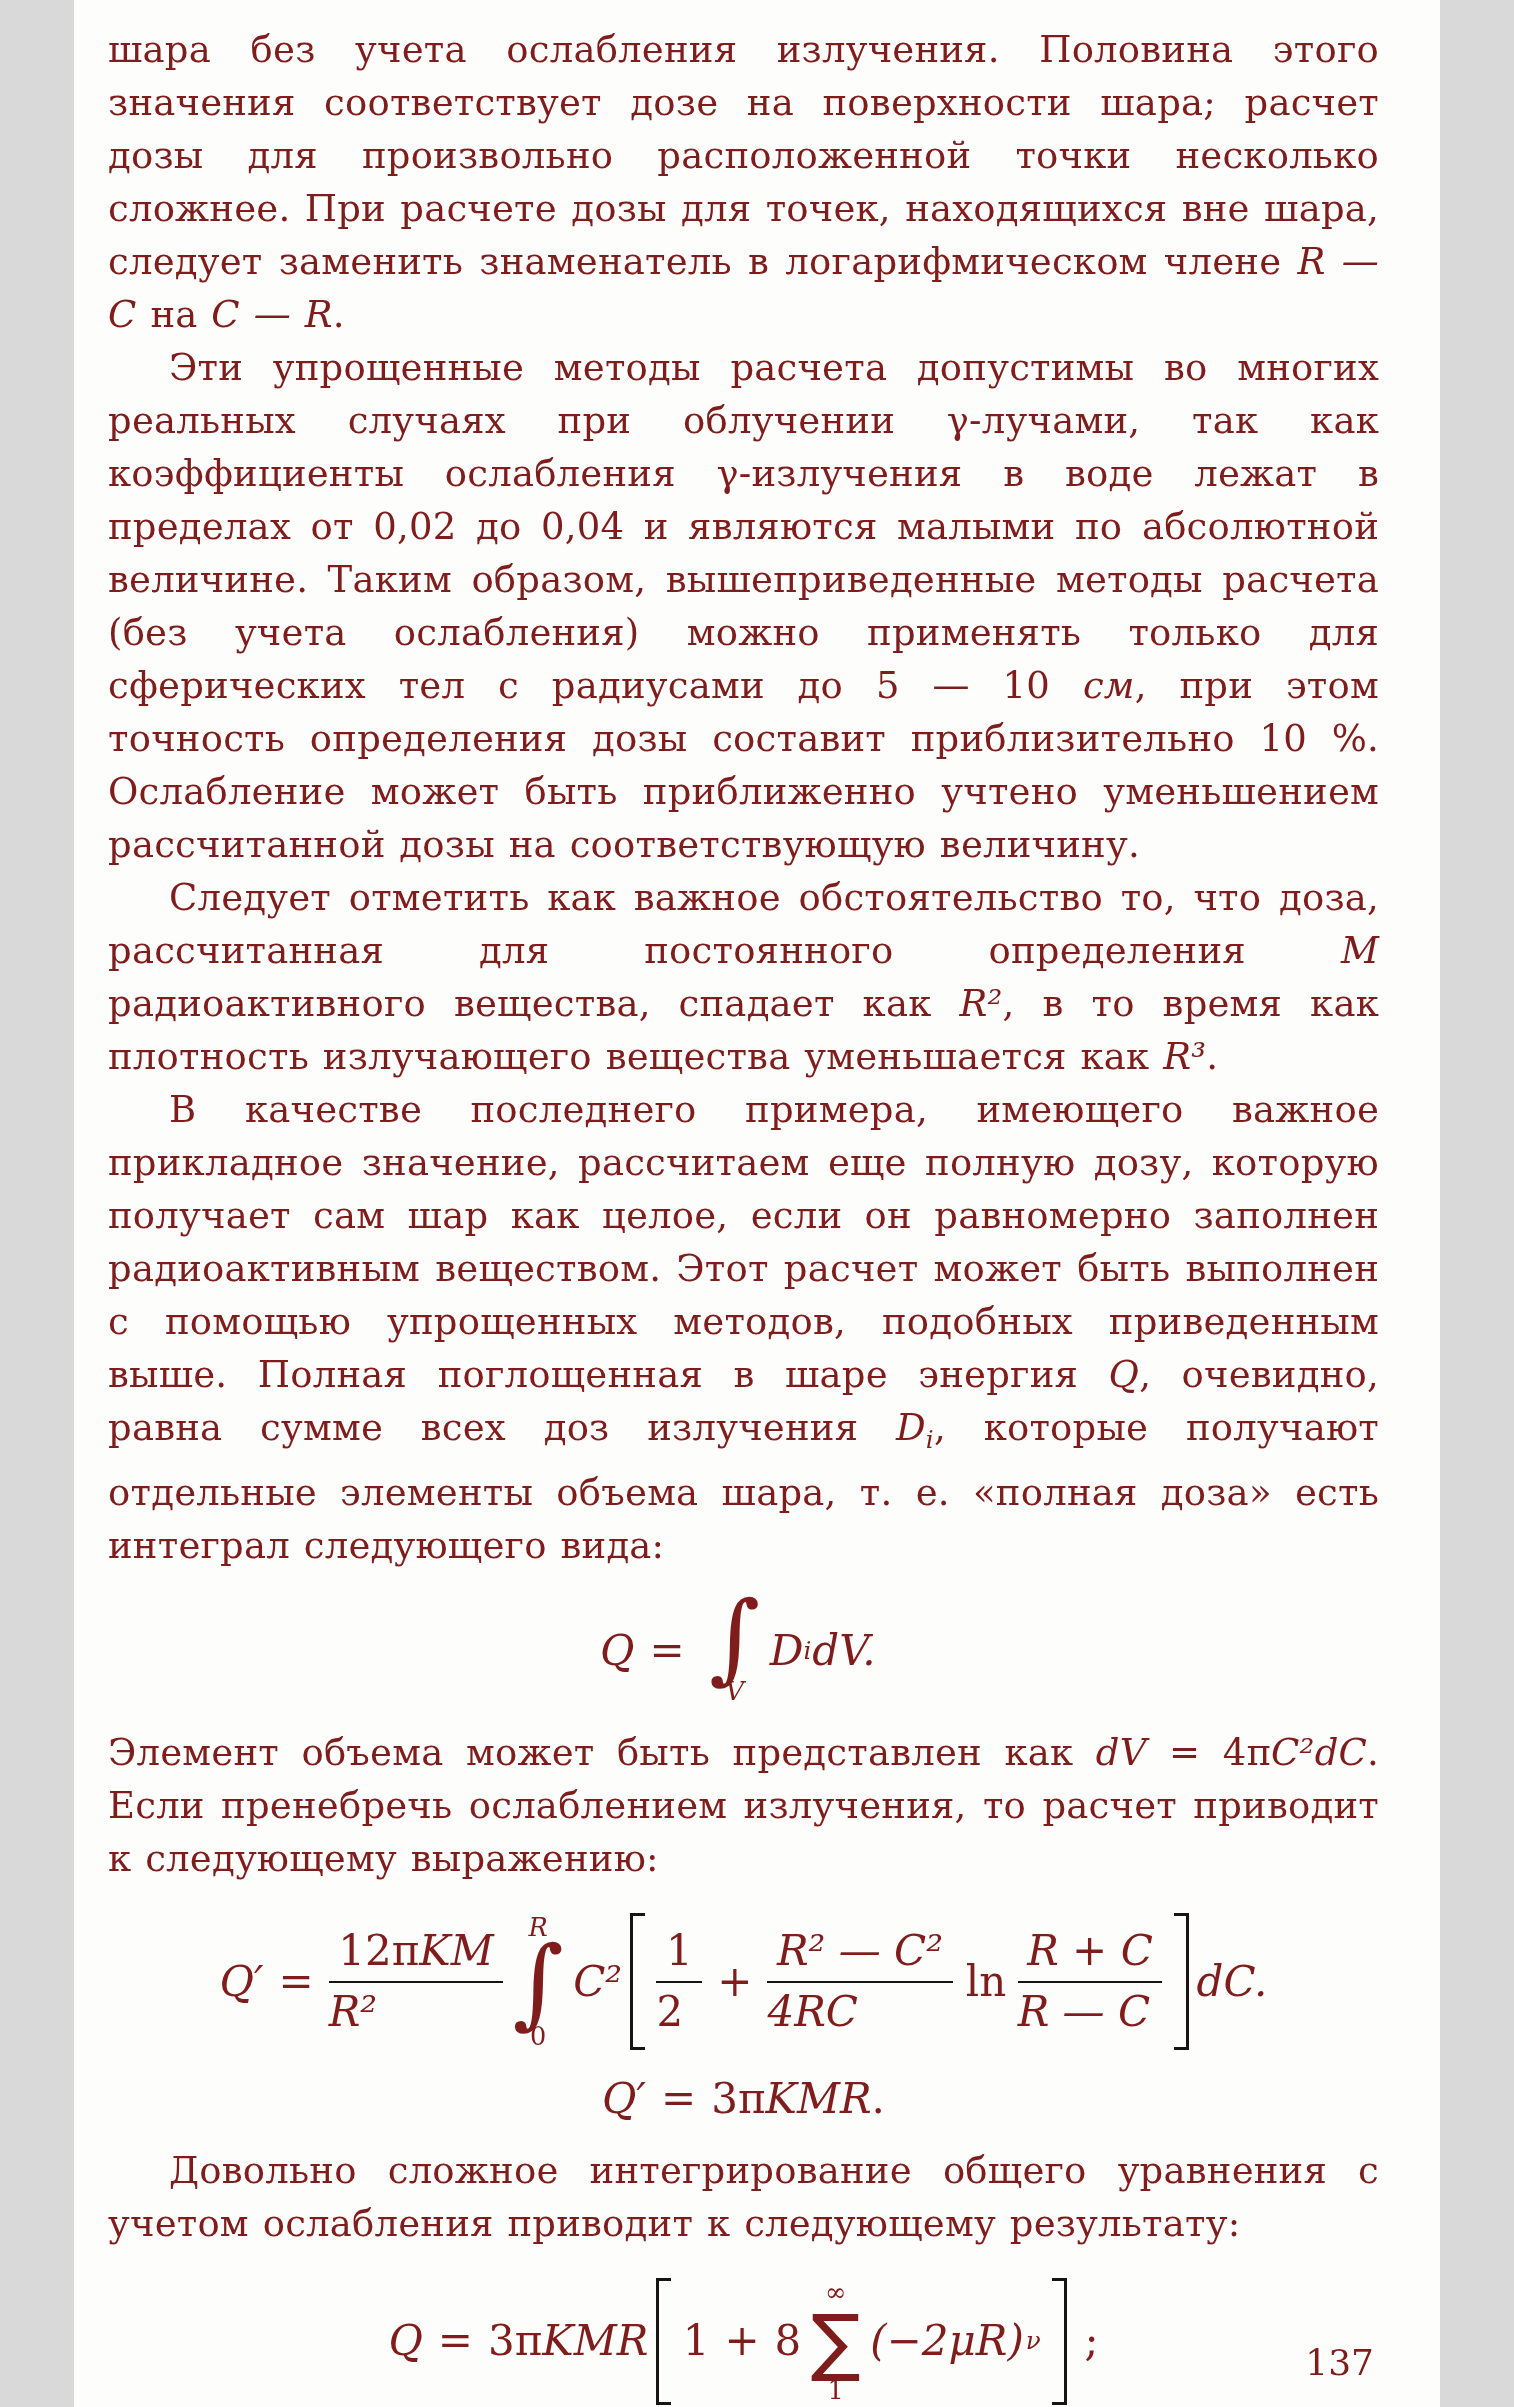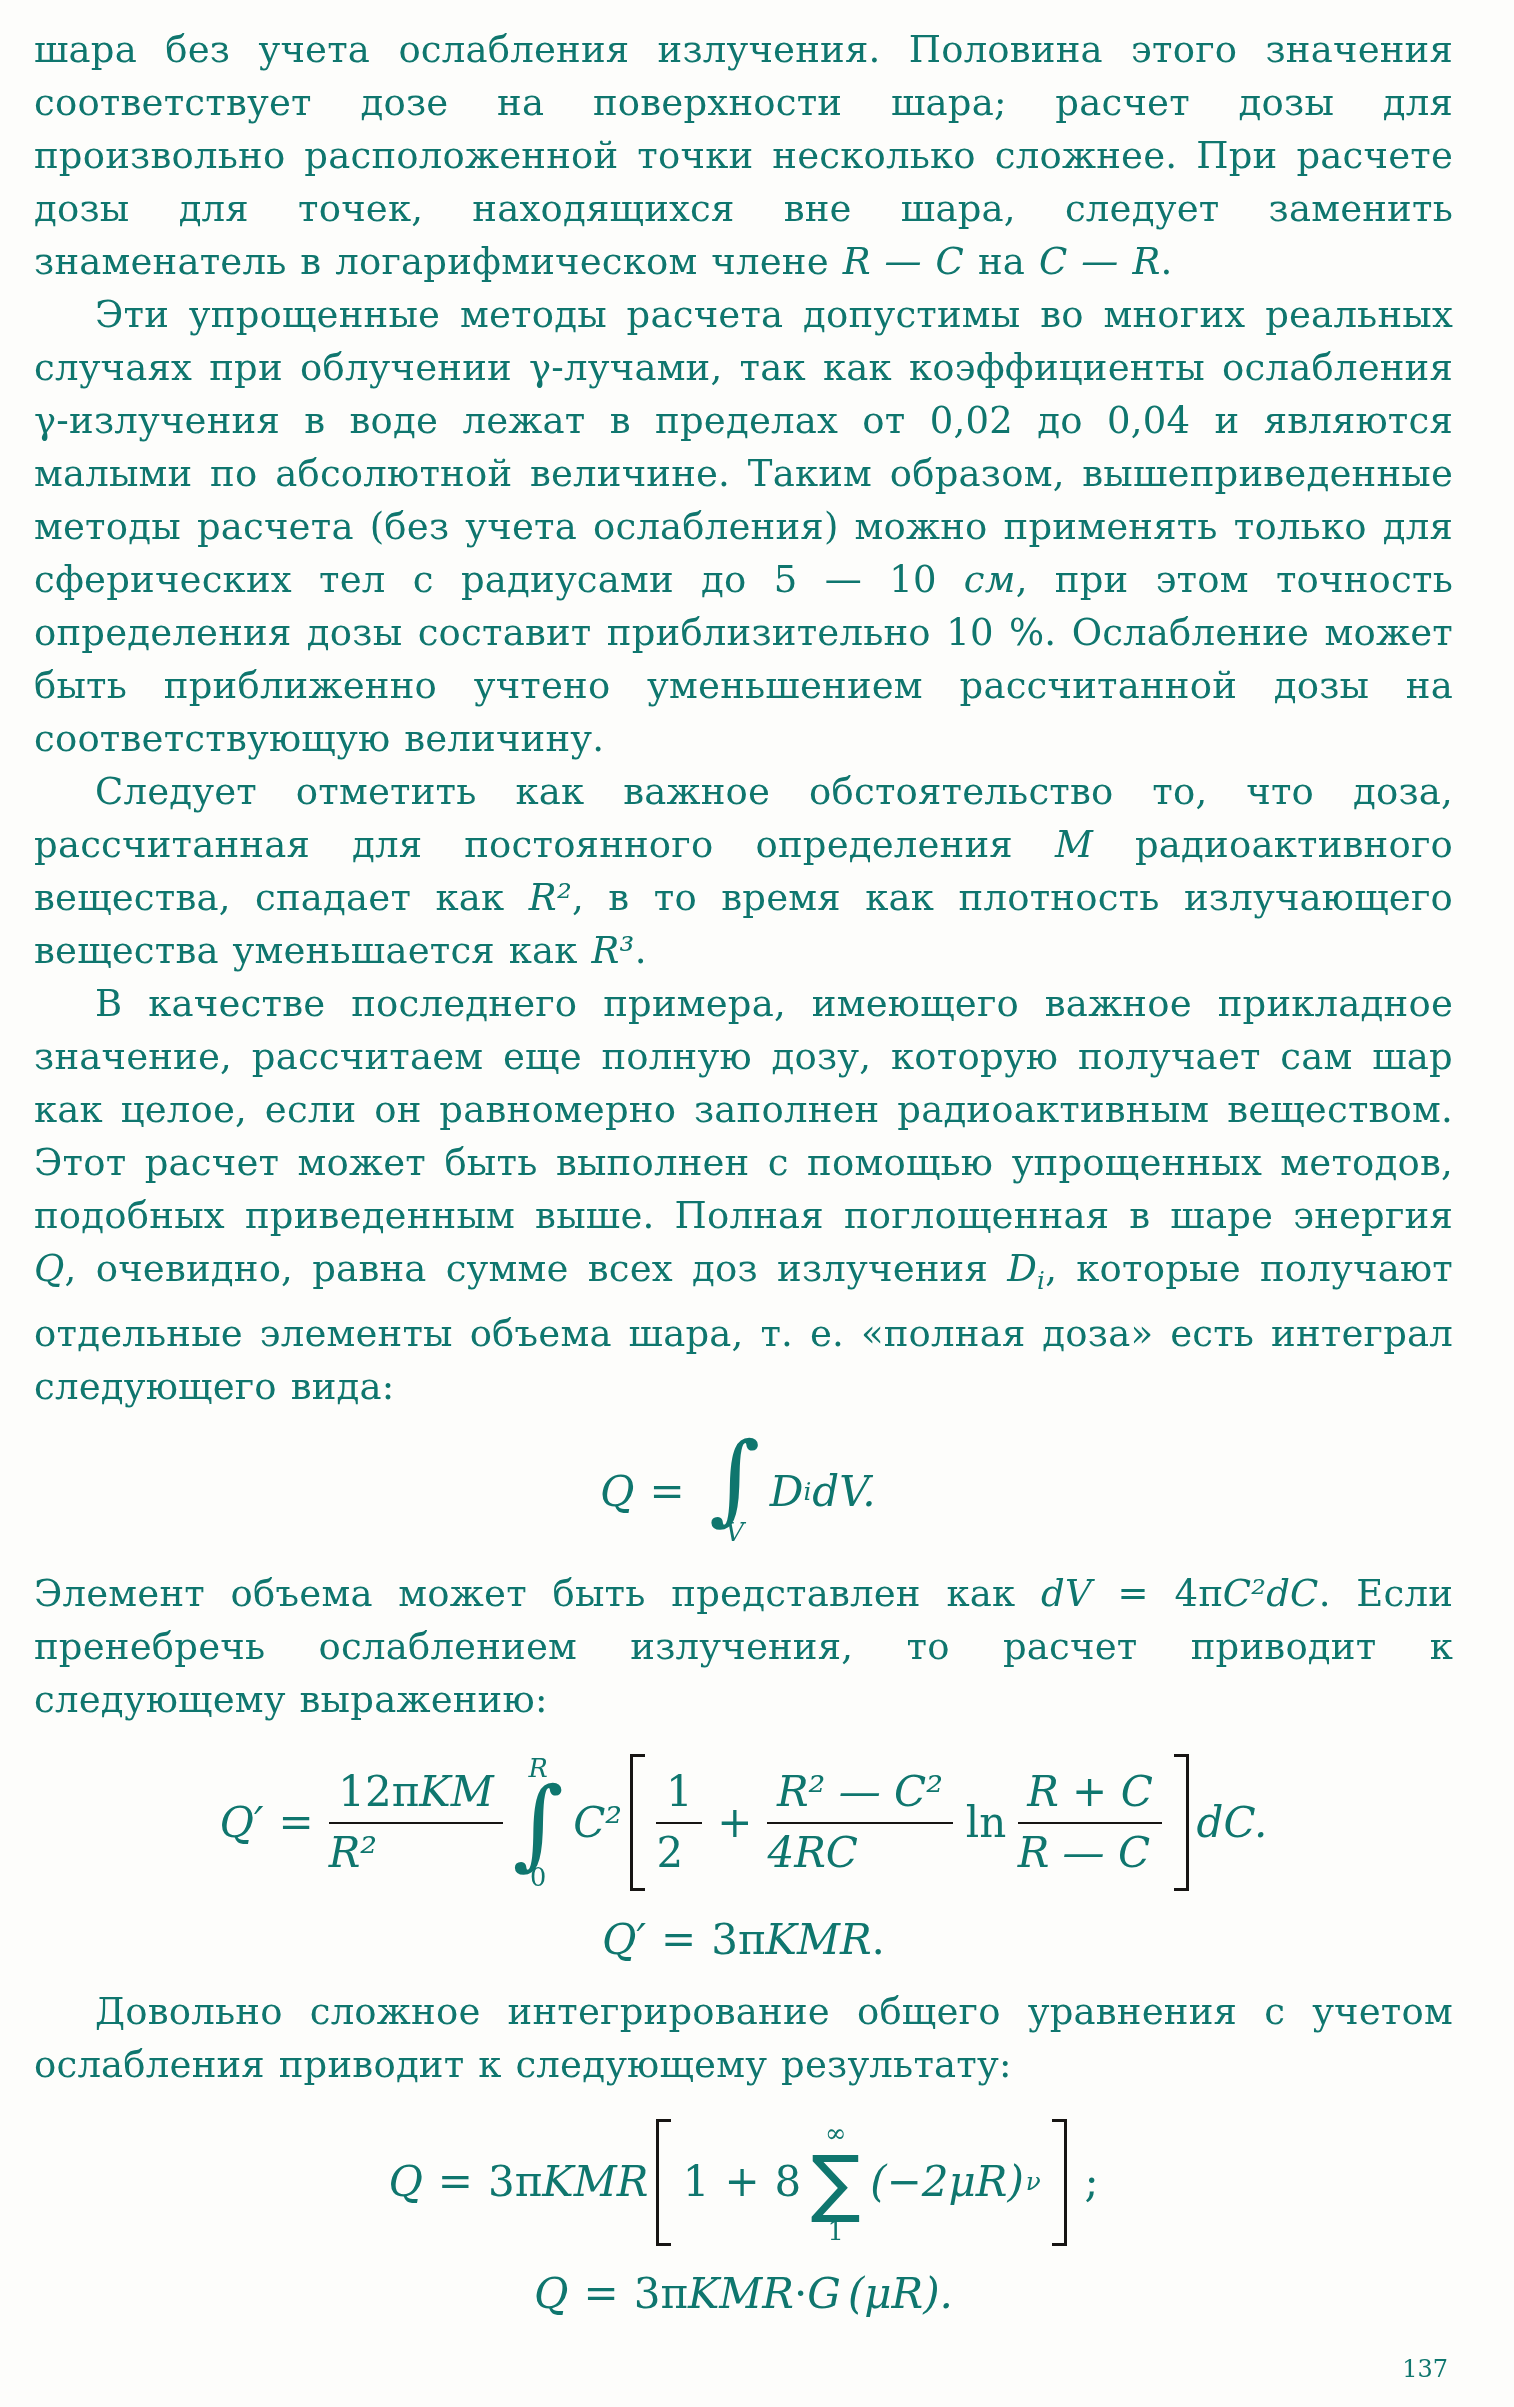--- a/index.html
+++ b/index.html
@@ -1,21 +1,21 @@
 <!DOCTYPE html>
 <html style="font-size:15px"><head>
 <meta charset="utf-8">
 <style>
   html,body { margin:0; padding:0; background:#d9d9d9; }
   .page {
     position:relative;
-    width:1514px; height:2408px;
+    width:1366px; height:2408px;
     margin:0 auto;
     background:#fdfdfb;
-    color:#0f766e;
+    color:#7f1d1d;
     font-family:"DejaVu Serif","DejaVu Sans",serif;
     box-sizing:border-box;
     padding:23px 61px 0 34px;
     overflow:hidden;
   }
   p.body {
     margin:0;
     font-size:37px;
     line-height:53px;
     text-align:justify;
@@ -45,21 +45,21 @@
   .op-int { font-size:98px; line-height:0.82; font-style:normal; font-family:"DejaVu Sans","DejaVu Serif",sans-serif; font-weight:200; }
   .op-sum { font-size:74px; line-height:0.95; font-style:normal; font-family:"DejaVu Sans","DejaVu Serif",sans-serif; }
   .sqb { align-self:stretch; width:12.3px; }
   .sqb.l { border-left:3.8px solid #171513; border-top:3.8px solid #171513; border-bottom:3.8px solid #171513; margin:0 11.4px 0 7.6px; }
   .sqb.r { border-right:3.8px solid #171513; border-top:3.8px solid #171513; border-bottom:3.8px solid #171513; margin:0 7.6px 0 11.4px; }
   sup.exp { font-size:24.6px; font-style:italic; margin-left:1.9px; }
   sub.ind { font-size:24.6px; font-style:italic; }
   .pageno {
     position:absolute;
     right:66px; bottom:24.6px;
-    font-size:24px;
+    font-size:36px;
   }
 </style>
 </head>
 <body>
 
 <div class="page">
 
   <p class="body"><span>шара без учета ослабления излучения. Половина этого значения соответствует дозе на поверхности шара; расчет дозы для произвольно расположенной точки несколько сложнее. При расчете дозы для точек, находящихся вне шара, следует заменить знаменатель в логарифмическом члене </span><span class="mi">R — C</span><span> на </span><span class="mi">C — R</span><span>.</span></p>
 
   <p class="body indent"><span>Эти упрощенные методы расчета допустимы во многих реальных случаях при облучении γ-лучами, так как коэффициенты ослабления γ-излучения в воде лежат в пределах от 0,02 до 0,04 и являются малыми по абсолютной величине. Таким образом, вышеприведенные методы расчета (без учета ослабления) можно применять только для сферических тел с радиусами до 5 — 10 </span><span class="mi">см</span><span>, при этом точность определения дозы составит приблизительно 10 %. Ослабление может быть приближенно учтено уменьшением рассчитанной дозы на соответствующую величину.</span></p>

